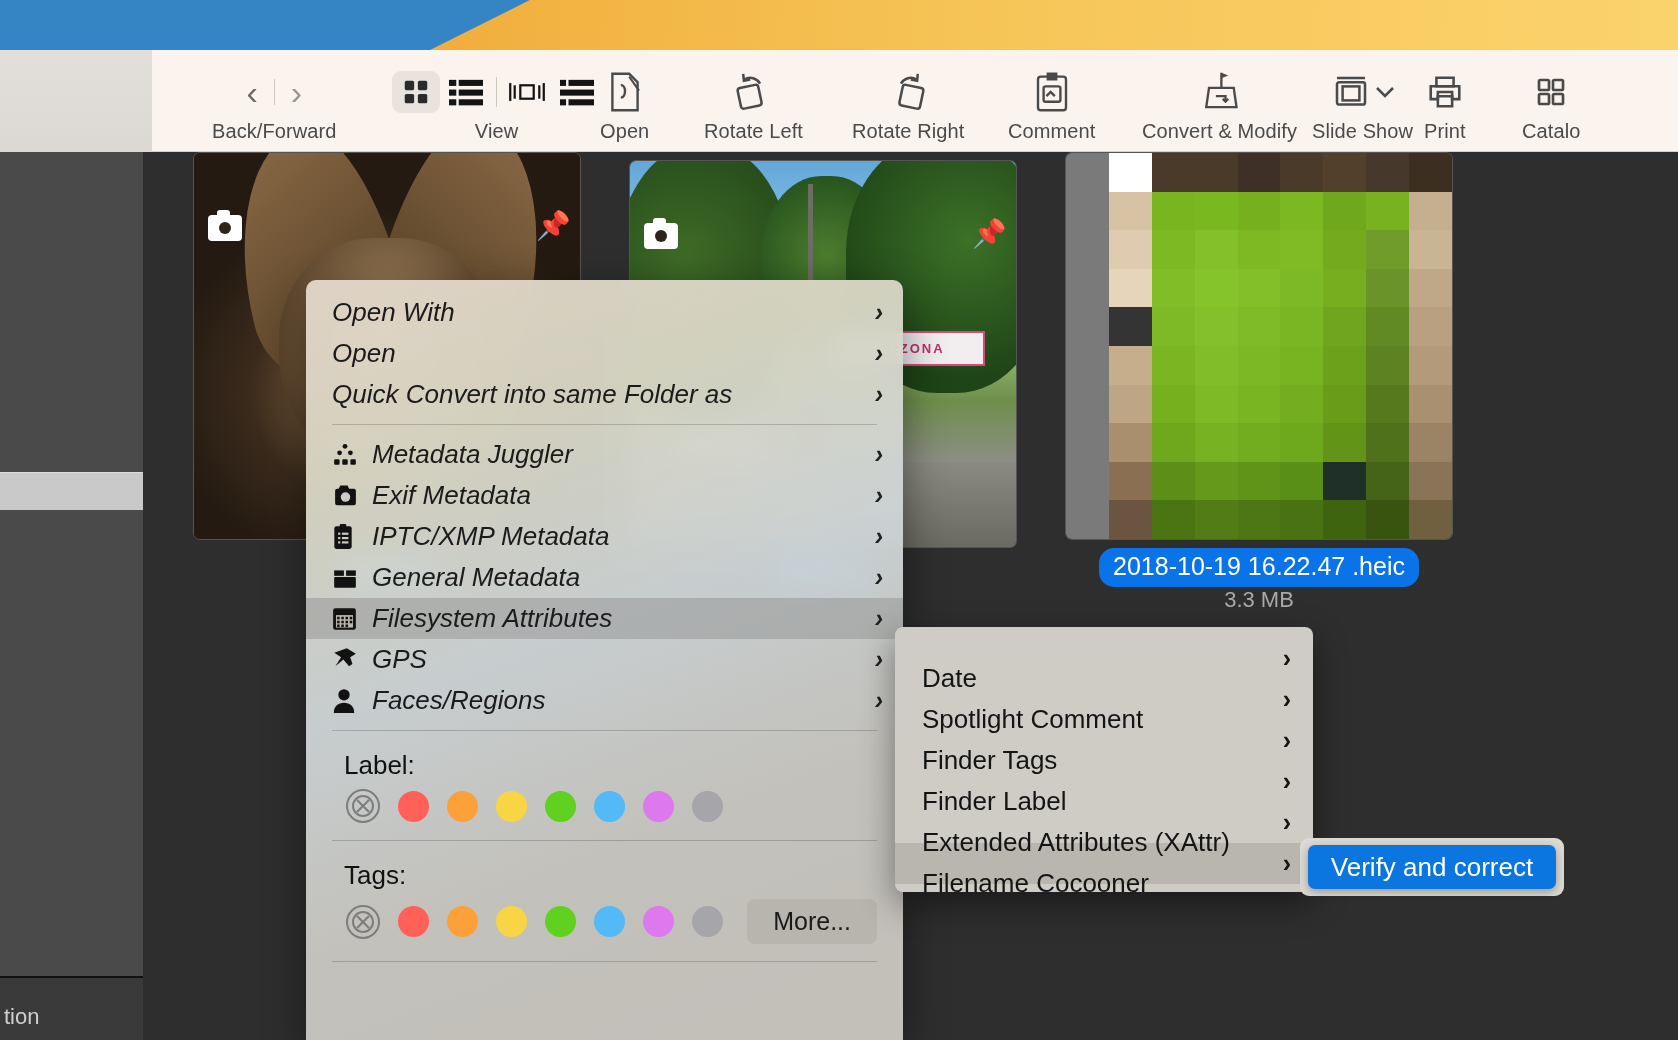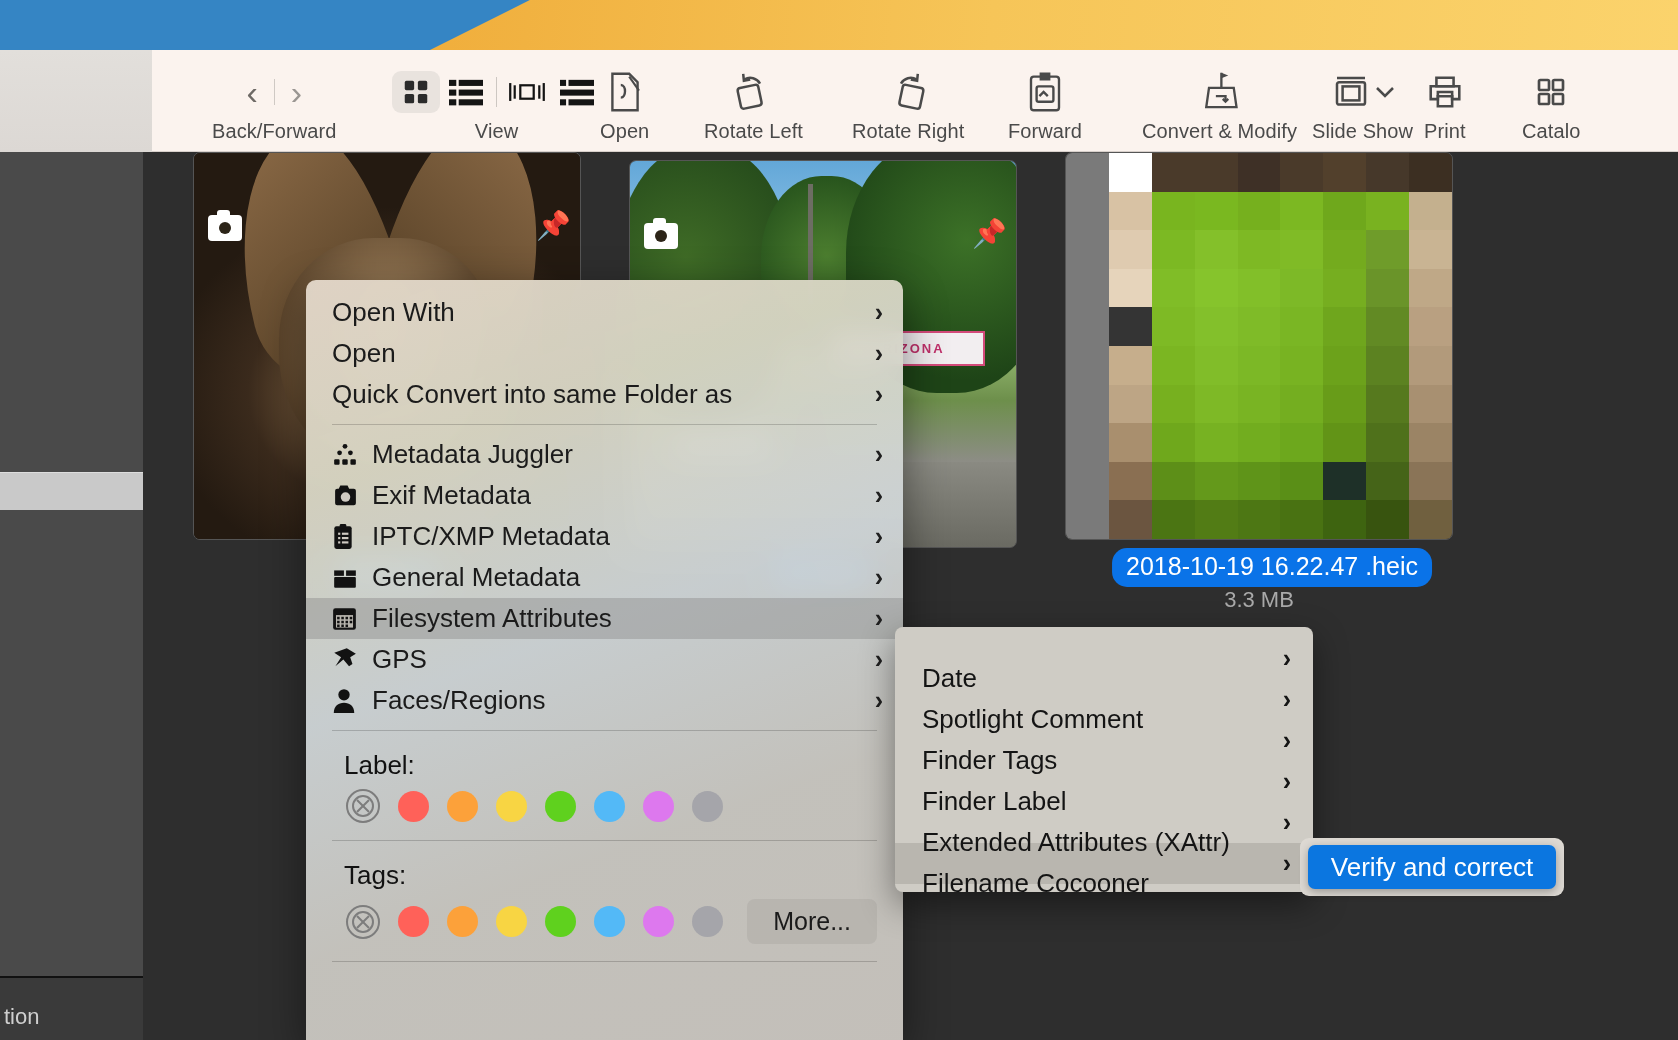--- a/index.html
+++ b/index.html
@@ -122,21 +122,21 @@
     position:absolute; left:306px; top:280px; width:597px; height:760px;
     border-radius:10px 10px 0 0;
     background:
       linear-gradient(160deg, rgba(226,214,200,.97) 0%, rgba(216,214,196,.96) 22%, rgba(206,212,214,.96) 46%, rgba(200,198,192,.97) 70%, rgba(198,194,188,.98) 100%);
     box-shadow:0 14px 44px rgba(0,0,0,.45);
     overflow:hidden;
     backdrop-filter: blur(12px);
   }
   .mi {
     position:relative; height:41px; display:flex; align-items:center;
-    padding:0 20px 0 26px; font-size:26px; color:#1b1b1b; white-space:nowrap;
+    padding:0 20px 0 26px; font-size:26px; color:#1b1b1b; white-space:nowrap;font-style:italic;
   }
   .mi.hl { background:rgba(140,140,140,.45); }
   .mi .mi-ico { width:40px; display:flex; align-items:center; justify-content:flex-start; color:#1b1b1b; }
   .mi .mi-txt { flex:1; }
   .mi .mi-arrow { font-size:25px; color:#1f1f1f; font-weight:bold; }
   .msep { height:1px; background:rgba(0,0,0,.18); margin:9px 26px; }
 
   .swrow { padding:0 26px; }
   .swlabel { font-size:26px; color:#111; padding:10px 0 4px 12px; }
   .swatches { display:flex; align-items:center; gap:18px; padding:4px 0 8px 14px; }
@@ -281,21 +281,21 @@
 
       <div class="tb-group" style="left:856px; top:14px;">
         <div class="tb-icons">
           <svg width="38" height="42" viewBox="0 0 26 30" fill="none" stroke="#4a4a4a" stroke-width="1.7">
             <rect x="3" y="4" width="20" height="24" rx="2"></rect>
             <path d="M10 2 h6 v4 h-6 z" fill="#4a4a4a"></path>
             <rect x="7" y="11" width="12" height="11" rx="1.5"></rect>
             <path d="M9 18 l3 -3 l3 3"></path>
           </svg>
         </div>
-        <div class="tb-label">Forward</div>
+        <div class="tb-label">Comment</div>
       </div>
 
       <div class="tb-group" style="left:990px; top:14px;">
         <div class="tb-icons">
           <svg width="42" height="44" viewBox="0 0 30 32" fill="none" stroke="#4a4a4a" stroke-width="1.7">
             <path d="M16 2 l5 2 l-5 2 z" fill="#4a4a4a" stroke="none"></path>
             <line x1="16" y1="2" x2="16" y2="13"></line>
             <path d="M7 13 h18 l2 14 h-22 z"></path>
             <path d="M12 19 h7 v4"></path>
             <path d="M17 21 l2 2 l2 -2"></path>
@@ -478,21 +478,21 @@
                 <div style="background:#4b7513"></div>
                 <div style="background:#527c15"></div>
                 <div style="background:#4d7714"></div>
                 <div style="background:#497212"></div>
                 <div style="background:#3e6410"></div>
                 <div style="background:#38540f"></div>
                 <div style="background:#70603f"></div>
             </div>
           </div>
         </div>
-        <div class="fname" style="top:396px;margin-left:13px;">2018-10-19 16.22.47 .heic</div>
+        <div class="fname" style="top:396px;">2018-10-19 16.22.47 .heic</div>
         <div class="fsize" style="top:435px;">3.3 MB</div>
       </div>
 
     </div>
   </div>
 
   <div class="ctxmenu">
 
     <div style="height:12px"></div>
 

